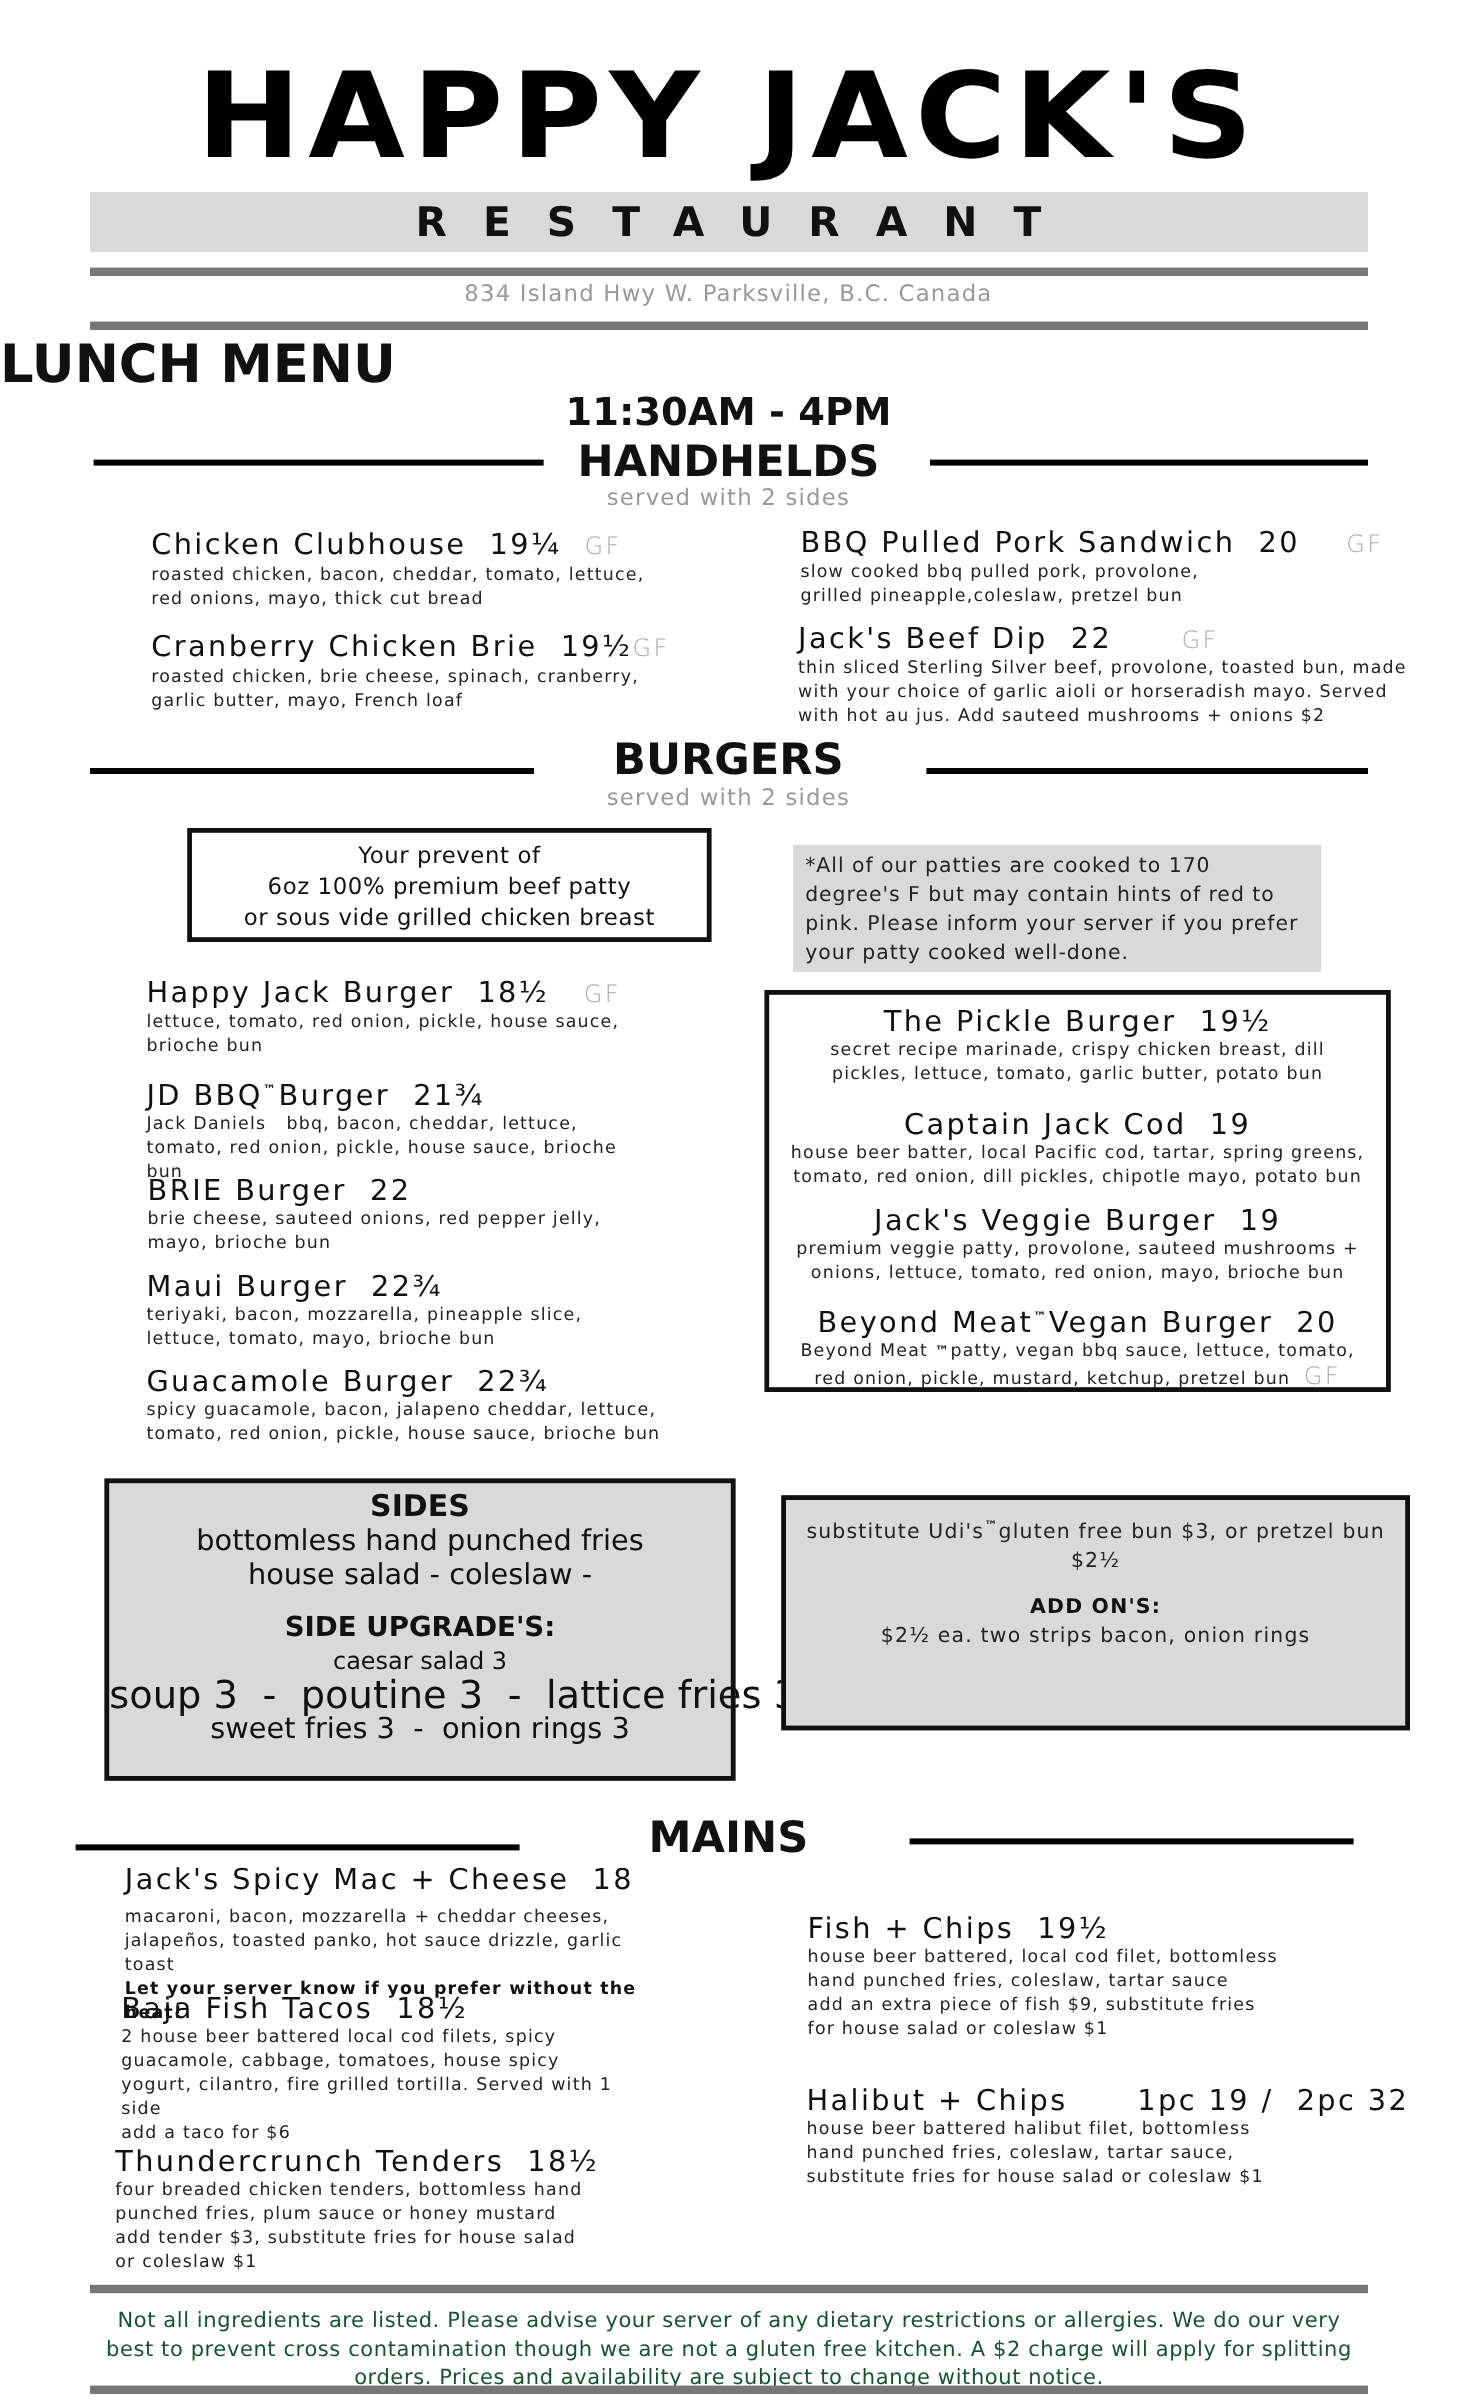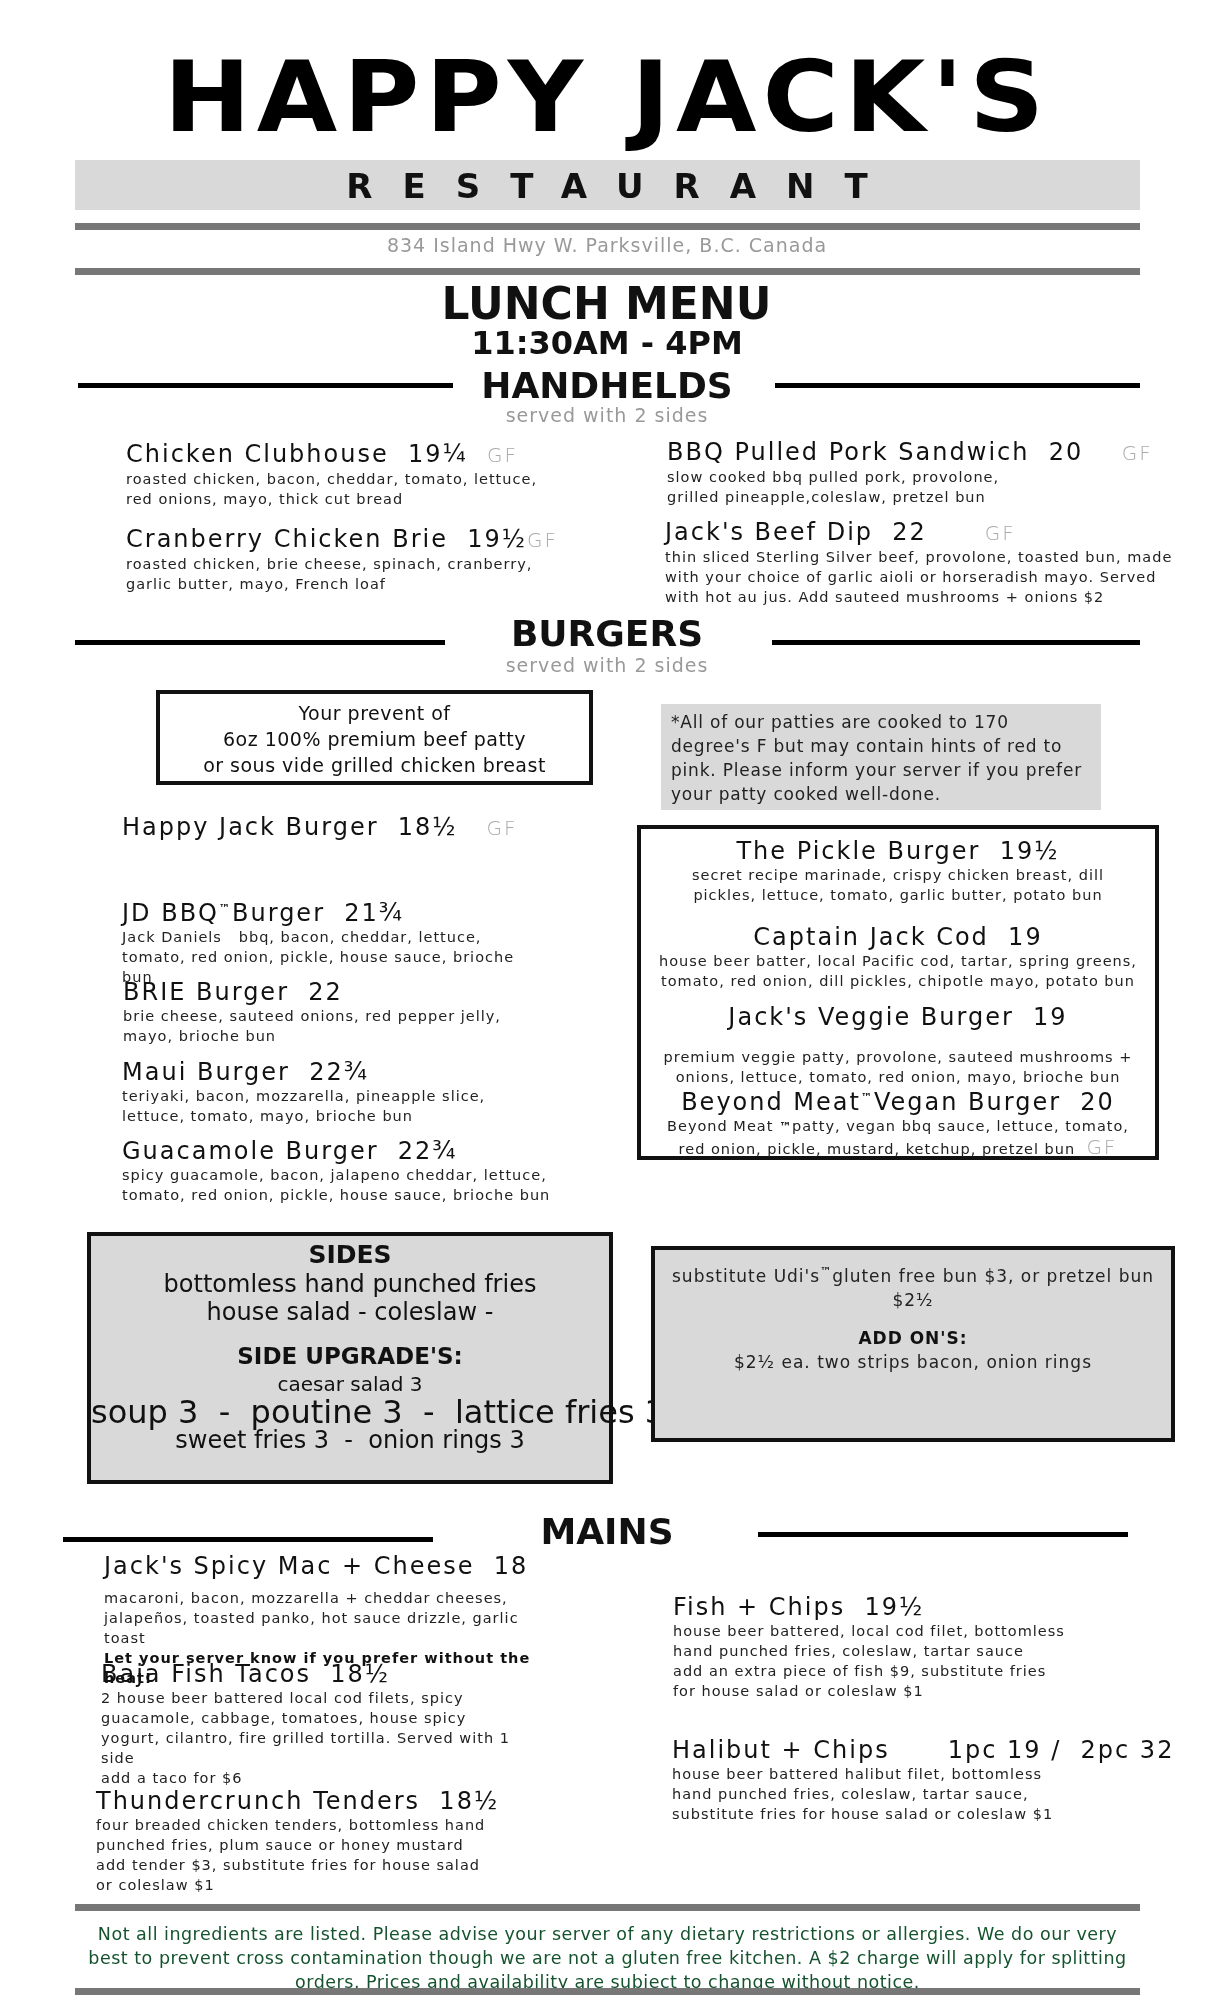--- a/index.html
+++ b/index.html
@@ -3,21 +3,21 @@
 <meta charset="utf-8">
 <style>
   html,body{margin:0;padding:0;background:#fff;}
   body{width:1214px;height:2000px;position:relative;overflow:hidden;font-family:"DejaVu Sans","Liberation Sans",sans-serif;color:#111;}
   .abs{position:absolute;}
   .title{left:0;width:1214px;top:42px;text-align:center;font-family:"DejaVu Sans",sans-serif;font-weight:bold;font-size:104px;letter-spacing:6px;line-height:110px;color:#000;transform:scaleY(0.95);}
   .rest-bar{left:75px;top:160px;width:1065px;height:50px;background:#d9d9d9;}
   .rest-text{left:0;width:1214px;top:168px;text-align:center;font-size:34px;letter-spacing:30px;font-weight:bold;line-height:36px;color:#111;padding-left:30px;box-sizing:border-box;}
   .grayrule{left:75px;width:1065px;height:7px;background:#777;}
   .addr{left:0;width:1214px;top:234px;text-align:center;font-size:19px;color:#999;letter-spacing:1px;font-family:"DejaVu Sans",sans-serif;}
-  .lunch{left:0;width:1213px;top:280px;text-align:center;font-size:44px;font-weight:bold;line-height:48px;}
+  .lunch{left:0;width:1213px;top:280px;font-size:44px;font-weight:bold;line-height:48px;}
   .hours{left:0;width:1214px;top:325px;text-align:center;font-size:32px;font-weight:bold;line-height:36px;}
   .sec-title{left:0;width:1214px;text-align:center;font-size:36px;font-weight:bold;line-height:40px;}
   .sec-sub{left:0;width:1214px;text-align:center;font-size:19px;color:#999;letter-spacing:1px;}
   .blackrule{height:5px;background:#000;}
   .item-name{font-size:24px;letter-spacing:2px;line-height:28px;white-space:nowrap;color:#111;}
   .item-desc{font-size:14.5px;letter-spacing:1px;line-height:20px;color:#222;}
   .gf{font-size:20px;color:#aaa;letter-spacing:2px;font-weight:300;margin-top:36px;}
   .box{border:4px solid #111;box-sizing:border-box;}
   .graybox{background:#d9d9d9;}
   .center{text-align:center;}
@@ -65,20 +65,21 @@
 
 <div class="abs box center" style="left:156px;top:690px;width:437px;height:95px;padding-top:6px;font-size:19px;line-height:26px;letter-spacing:0.5px">
   <div>Your prevent of</div>
   <div>6oz 100% premium beef patty</div>
   <div>or sous vide grilled chicken breast</div>
 </div>
 <div class="abs graybox" style="left:661px;top:704px;width:440px;height:106px;padding:6px 10px;box-sizing:border-box;font-size:17px;line-height:24px;letter-spacing:0.8px;color:#222">*All of our patties are cooked to 170 degree's F but may contain hints of red to pink. Please inform your server if you prefer your patty cooked well-done.</div>
 
 <div class="abs" style="left:122px;top:813px;width:440px">
   <div class="item-name"><span>Happy Jack Burger</span>&nbsp; <span>18½</span> &nbsp; <span class="gf">GF</span></div>
+  <div class="item-desc" style="width:400px">lettuce, tomato, red onion, pickle, house sauce, brioche bun</div>
 </div>
 <div class="abs" style="left:122px;top:895px;width:440px">
   <div class="item-name"><span>JD BBQ</span><span class="tm">™</span><span>Burger</span>&nbsp; <span>21¾</span></div>
   <div class="item-desc" style="width:420px;white-space:pre-wrap">Jack Daniels   bbq, bacon, cheddar, lettuce, tomato, red onion, pickle, house sauce, brioche bun</div>
 </div>
 <div class="abs" style="left:123px;top:978px;width:440px">
   <div class="item-name"><span>BRIE Burger</span>&nbsp; <span>22</span></div>
   <div class="item-desc" style="width:420px">brie cheese, sauteed onions, red pepper jelly, mayo, brioche bun</div>
 </div>
 <div class="abs" style="left:122px;top:1058px;width:440px">
@@ -94,21 +95,21 @@
   <div class="abs center" style="left:0;top:8px;width:514px">
     <div class="item-name"><span>The Pickle Burger</span>&nbsp; <span>19½</span></div>
     <div class="item-desc" style="width:420px;margin:0 auto">secret recipe marinade, crispy chicken breast, dill pickles, lettuce, tomato, garlic butter, potato bun</div>
   </div>
   <div class="abs center" style="left:0;top:94px;width:514px">
     <div class="item-name"><span>Captain Jack Cod</span>&nbsp; <span>19</span></div>
     <div class="item-desc" style="width:500px;margin:0 auto">house beer batter, local Pacific cod, tartar, spring greens, tomato, red onion, dill pickles, chipotle mayo, potato bun</div>
   </div>
   <div class="abs center" style="left:0;top:174px;width:514px">
     <div class="item-name"><span>Jack's Veggie Burger</span>&nbsp; <span>19</span></div>
-    <div class="item-desc" style="width:470px;margin:16px auto">premium veggie patty, provolone, sauteed mushrooms + onions, lettuce, tomato, red onion, mayo, brioche bun</div>
+    <div class="item-desc" style="width:470px;margin:0 auto">premium veggie patty, provolone, sauteed mushrooms + onions, lettuce, tomato, red onion, mayo, brioche bun</div>
   </div>
   <div class="abs center" style="left:0;top:255px;width:514px">
     <div class="item-name"><span>Beyond Meat</span><span class="tm">™</span><span>Vegan Burger</span>&nbsp; <span>20</span></div>
     <div class="item-desc" style="width:470px;margin:0 auto"><span>Beyond Meat </span><span style="font-weight:bold;font-size:12px">™</span><span>patty, vegan bbq sauce, lettuce, tomato, red onion, pickle, mustard, ketchup, pretzel bun</span> &nbsp;<span class="gf">GF</span></div>
   </div>
 </div>
 
 <div class="abs box graybox center" style="left:87px;top:1232px;width:526px;height:252px;padding-top:4px">
   <div style="font-size:25px;font-weight:bold;line-height:30px">SIDES</div>
   <div style="font-size:24px;line-height:28px">bottomless hand punched fries</div>

